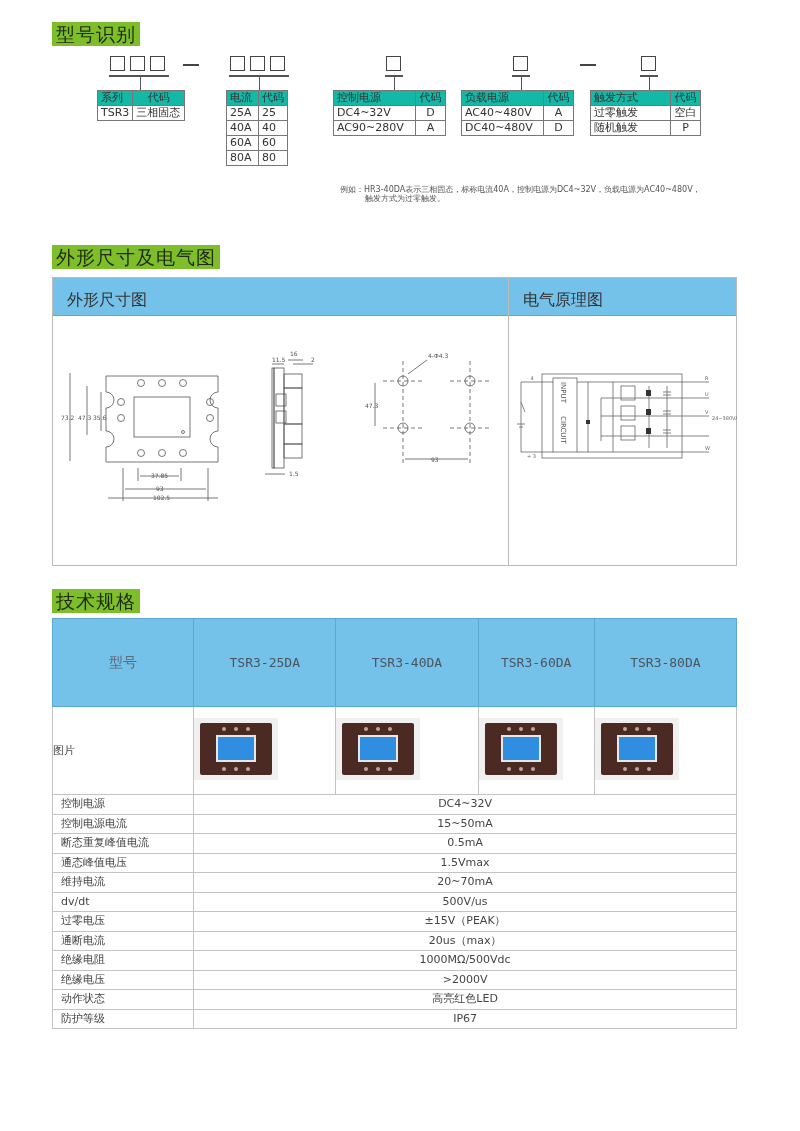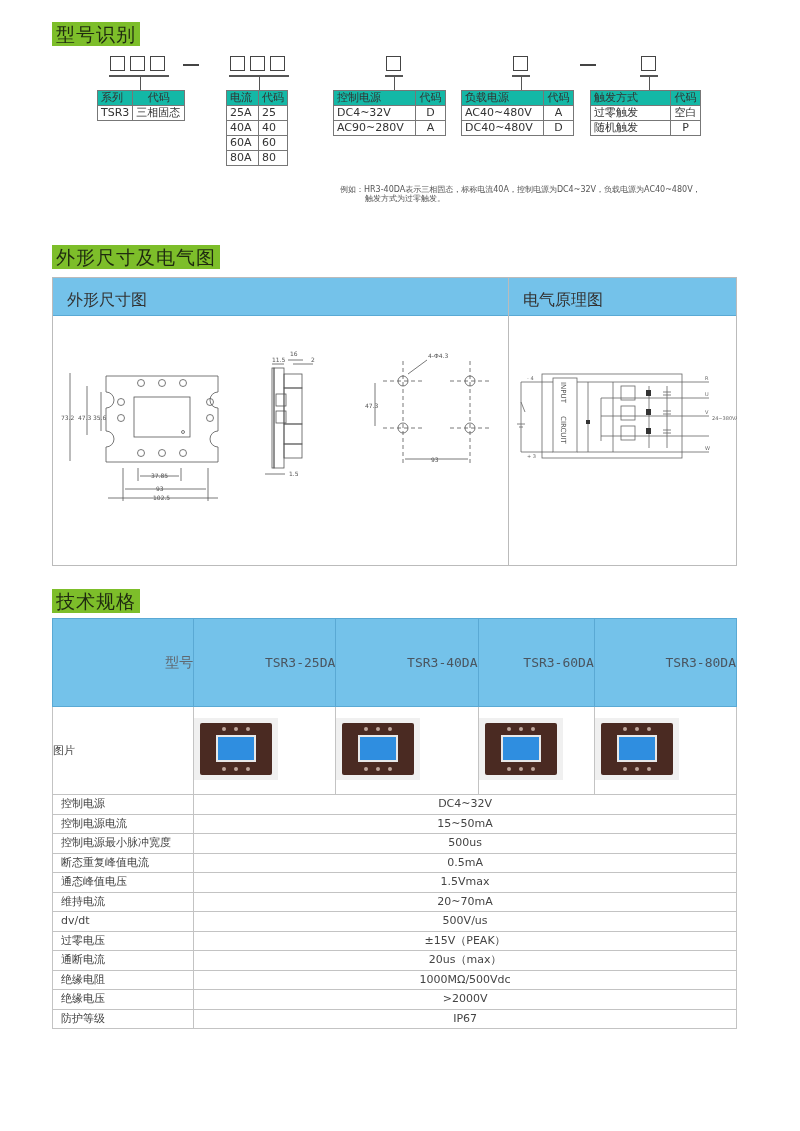--- a/index.html
+++ b/index.html
@@ -22,21 +22,21 @@
 
   
   .diag { position: absolute; left: 52px; top: 277px; width: 685px; height: 289px; border: 1px solid #bbb; }
   .diag-head { position: absolute; left: 0; top: 0; width: 100%; height: 38px; background: #74c2ea; border-bottom: 1px solid #5aa9d4; }
   .diag-head .lbl { position: absolute; top: 12px; font-size: 16px; color: #333; }
   .diag-sep { position: absolute; left: 455px; top: 0; width: 1px; height: 100%; background: #bbb; }
 
   
   .spec { position: absolute; left: 52px; top: 618px; width: 685px; border-collapse: collapse; }
   .spec td { border: 1px solid #c3c3c3; font-size: 11px; color: #444; }
-  .spec tr.head td { background: #74c2ea; height: 88px; text-align: right; color: #4a5560; border-color: #5aa9d4; font-family: "DejaVu Sans Mono", monospace; font-size: 13px; }
+  .spec tr.head td { background: #74c2ea; height: 88px; text-align: center; color: #4a5560; border-color: #5aa9d4; font-family: "DejaVu Sans Mono", monospace; font-size: 13px; }
   .spec tr.head td.first { font-family: "DejaVu Serif", serif; font-size: 14px; color: #606870; }
   .spec tr.pic td { height: 88px; text-align: left; }
   .spec tr.row td { height: 19.5px; line-height: 18px; }
   .spec tr.row td.k { padding-left: 8px; width: 136px; }
   .spec tr.row td.v { text-align: center; }
 
   .relay { display: inline-block; position: relative; width: 84px; height: 62px; background: #f0f0f0; }
   .relay .body { position: absolute; left: 6px; top: 5px; width: 72px; height: 52px; background: #4a2a22; border-radius: 2px; }
   .relay .screen { position: absolute; left: 22px; top: 17px; width: 40px; height: 27px; background: #2f8ee0; border: 2px solid #e8e8e8; }
   .relay .dot { position: absolute; width: 4px; height: 4px; border-radius: 50%; background: #bfa79c; }
@@ -318,24 +318,20 @@
   </tr>
   <tr class="row">
         <td class="k">控制电源</td>
         <td class="v" colspan="4">DC4~32V</td>
       </tr>
   <tr class="row">
         <td class="k">控制电源电流</td>
         <td class="v" colspan="4">15~50mA</td>
       </tr>
   <tr class="row">
-        <td class="k">控制电源最小脉冲宽度</td>
-        <td class="v" colspan="4">500us</td>
-      </tr>
-  <tr class="row">
         <td class="k">断态重复峰值电流</td>
         <td class="v" colspan="4">0.5mA</td>
       </tr>
   <tr class="row">
         <td class="k">通态峰值电压</td>
         <td class="v" colspan="4">1.5Vmax</td>
       </tr>
   <tr class="row">
         <td class="k">维持电流</td>
         <td class="v" colspan="4">20~70mA</td>
@@ -354,17 +350,21 @@
       </tr>
   <tr class="row">
         <td class="k">绝缘电阻</td>
         <td class="v" colspan="4">1000MΩ/500Vdc</td>
       </tr>
   <tr class="row">
         <td class="k">绝缘电压</td>
         <td class="v" colspan="4">&gt;2000V</td>
       </tr>
   <tr class="row">
+        <td class="k">动作状态</td>
+        <td class="v" colspan="4">高亮红色LED</td>
+      </tr>
+  <tr class="row">
         <td class="k">防护等级</td>
         <td class="v" colspan="4">IP67</td>
       </tr>
 </tbody>
   </table>
 
 </body></html>

